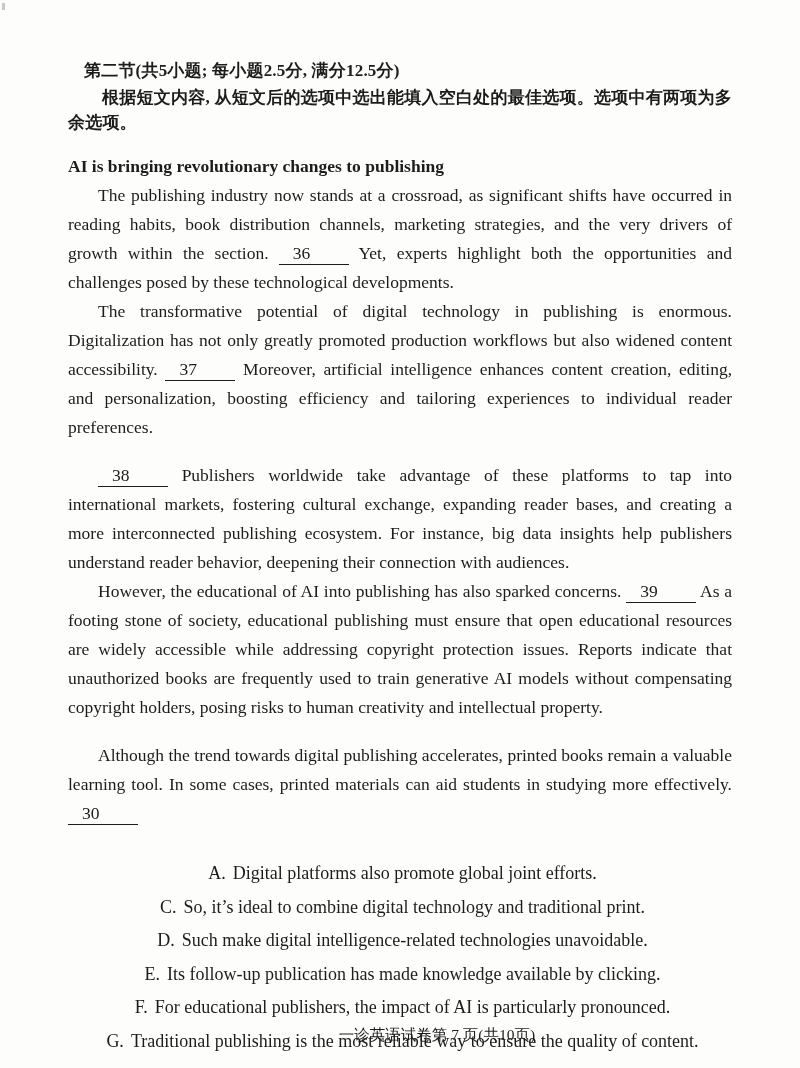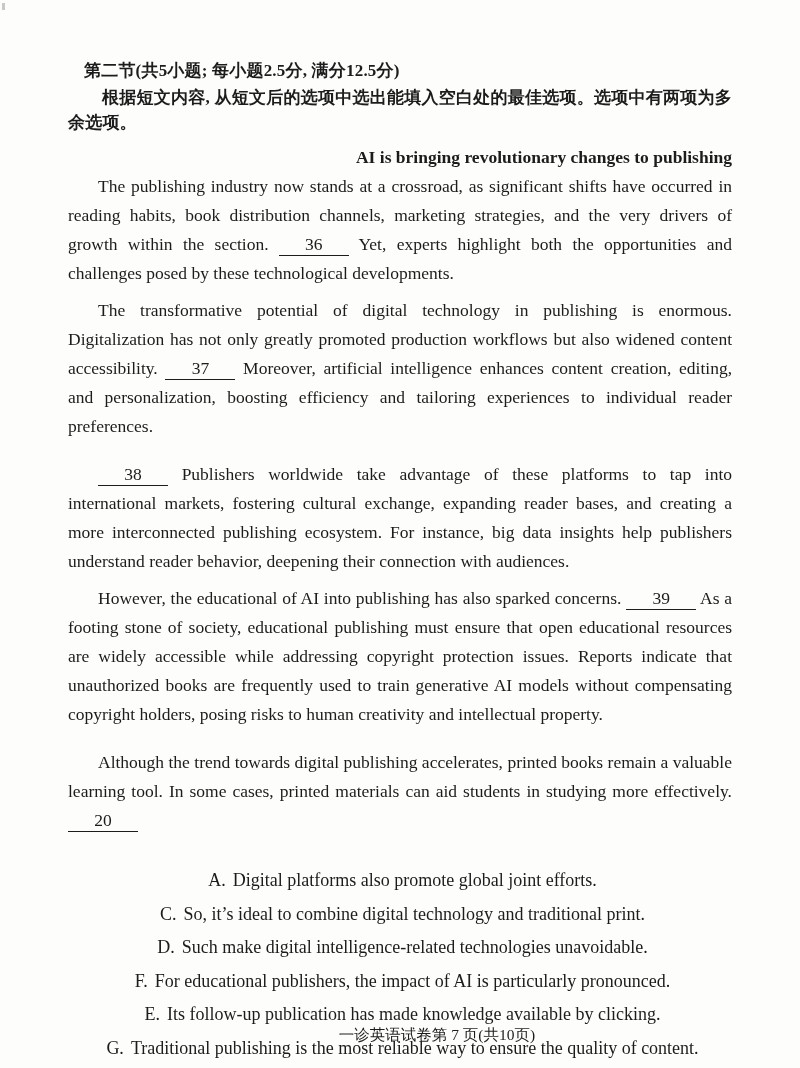--- a/index.html
+++ b/index.html
@@ -44,37 +44,36 @@
     line-height: 25px;
     text-indent: 2em;
     text-align: justify;
     margin: 1px 0 2px 0;
     letter-spacing: 0.2px;
   }
   .passage-title {
     font-weight: 700;
     font-size: 17.5px;
     line-height: 24px;
-    text-align: right;
-    margin: 10px 0 3px 0;
+    text-align: left;
+    margin: 19px 0 3px 0;
   }
   .para {
     margin: 0;
     font-size: 17.5px;
     line-height: 29px;
     text-align: justify;
     text-indent: 30px;
   }
-  .para + .para { margin-top: 8px; }
+  .para + .para { margin-top: 0; }
   .para.gap-before { margin-top: 19px; }
   .blank {
     display: inline-block;
     min-width: 42px;
     padding: 0 14px;
-    text-align: center;
     text-indent: 0;
     line-height: 21px;
     border-bottom: 1.6px solid #1c1c1c;
   }
   .options {
     list-style: none;
     margin: 29px 0 0 0;
     padding: 0 0 0 5px;
     font-size: 18px;
   }
@@ -129,39 +128,39 @@
       </p>
 
       <p class="para">
         <span>However, the educational of AI into publishing has also sparked concerns.</span>
         <span class="blank">39</span>
         <span>As a footing stone of society, educational publishing must ensure that open educational resources are widely accessible while addressing copyright protection issues. Reports indicate that unauthorized books are frequently used to train generative AI models without compensating copyright holders, posing risks to human creativity and intellectual property.</span>
       </p>
 
       <p class="para gap-before">
         <span>Although the trend towards digital publishing accelerates, printed books remain a valuable learning tool. In some cases, printed materials can aid students in studying more effectively.</span>
-        <span class="blank">20</span>
+        <span class="blank">30</span>
       </p>
     </div>
 
     <ul class="options">
       <li class="option">
         <span class="opt-label">A.</span><span>Digital platforms also promote global joint efforts.</span>
       </li>
       <li class="option">
         <span class="opt-label">C.</span><span>So, it’s ideal to combine digital technology and traditional print.</span>
       </li>
       <li class="option">
         <span class="opt-label">D.</span><span>Such make digital intelligence-related technologies unavoidable.</span>
       </li>
       <li class="option">
-        <span class="opt-label">F.</span><span>For educational publishers, the impact of AI is particularly pronounced.</span>
+        <span class="opt-label">E.</span><span>Its follow-up publication has made knowledge available by clicking.</span>
       </li>
       <li class="option">
-        <span class="opt-label">E.</span><span>Its follow-up publication has made knowledge available by clicking.</span>
+        <span class="opt-label">F.</span><span>For educational publishers, the impact of AI is particularly pronounced.</span>
       </li>
       <li class="option">
         <span class="opt-label">G.</span><span>Traditional publishing is the most reliable way to ensure the quality of content.</span>
       </li>
     </ul>
 
   </div>
 
   <div class="footer">一诊英语试卷第 7 页(共10页)</div>
 </div>

